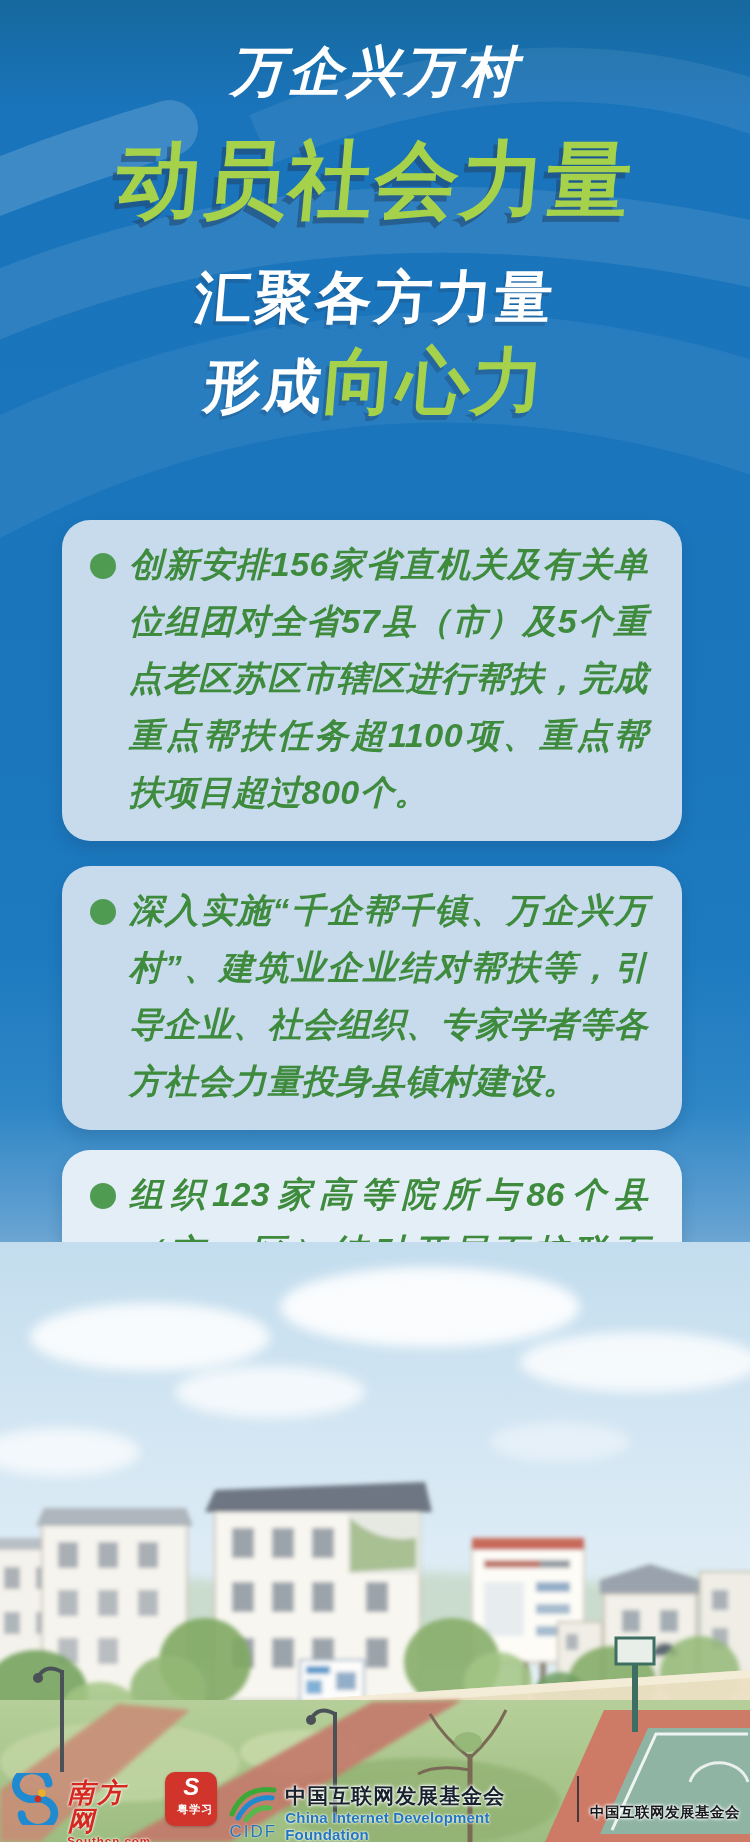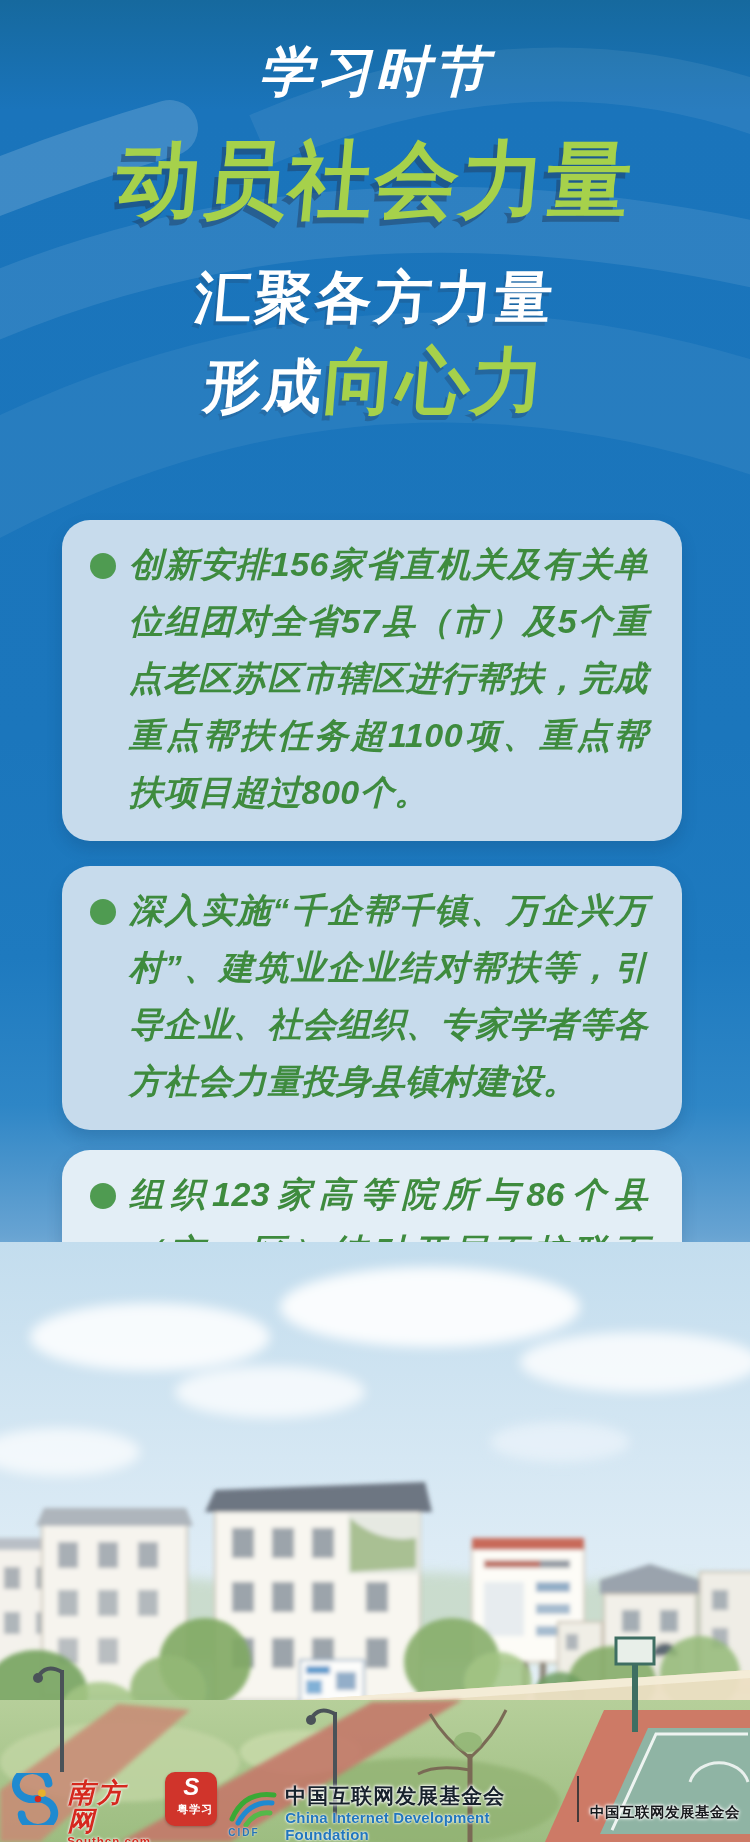--- a/index.html
+++ b/index.html
@@ -83,21 +83,21 @@
     font-size:11.5px; font-weight:bold; color:#d5281e; letter-spacing:1px;
     text-shadow:0 0 2px #fff,0 0 3px #fff;
   }
   .yuexuexi {
     width:54px; height:54px; border-radius:10px; background:#d0342b;
     box-shadow:0 1px 3px rgba(0,0,0,0.25);
     display:flex; flex-direction:column; align-items:center; justify-content:flex-start;
   }
   .yuexuexi .glyph { font-size:24px; font-weight:900; color:#ffffff; font-style:italic; line-height:30px; }
   .yuexuexi .nm { font-size:11px; font-weight:bold; color:#ffffff; letter-spacing:1px;margin-left:8px; }
-  .cidf-abbr { font-size:10px; font-weight:bold; color:#2574b5; letter-spacing:2px; text-align:left;
+  .cidf-abbr { font-size:17px; font-weight:normal; color:#2574b5; letter-spacing:2px; text-align:center;
                text-shadow:0 0 2px #fff; }
   .cidf-cn {
     font-size:21px; font-weight:900; color:#18222c; letter-spacing:1px; line-height:1.25;
     text-shadow:0 0 2px #fff,0 0 3px #fff,0 0 4px #fff;
   }
   .cidf-en {
     font-size:15px; font-weight:bold; color:#2277bd; letter-spacing:0.2px;
     text-shadow:0 0 2px #fff,0 0 3px #fff;
   }
   .divider { width:2px; height:46px; background:#2b2f33; opacity:0.85; flex:none; }
@@ -112,21 +112,21 @@
 
 <div class="poster">
 
   <svg class="swirls" width="750" height="560" viewBox="0 0 750 560">
     <path d="M -60 210 Q 60 160 170 128" stroke="rgba(255,255,255,0.16)" stroke-width="56" fill="none" stroke-linecap="round"></path>
     <path d="M -80 340 Q 300 150 780 260" stroke="rgba(255,255,255,0.09)" stroke-width="66" fill="none"></path>
     <path d="M -80 520 Q 340 270 790 430" stroke="rgba(255,255,255,0.06)" stroke-width="110" fill="none"></path>
     <path d="M 260 140 Q 540 20 790 120" stroke="rgba(255,255,255,0.07)" stroke-width="54" fill="none"></path>
   </svg>
 
-  <div class="brand">学习时节</div>
+  <div class="brand">万企兴万村</div>
   <div class="title">动员社会力量</div>
   <div class="sub1">汇聚各方力量</div>
   <div class="sub2">
     <span class="w">形成</span><span class="g">向心力</span>
   </div>
 
   <div class="card card-1">
     <span class="bullet"></span>
     <p class="card-text">创新安排156家省直机关及有关单位组团对全省57县（市）及5个重点老区苏区市辖区进行帮扶，完成重点帮扶任务超1100项、重点帮扶项目超过800个。</p>
   </div>

